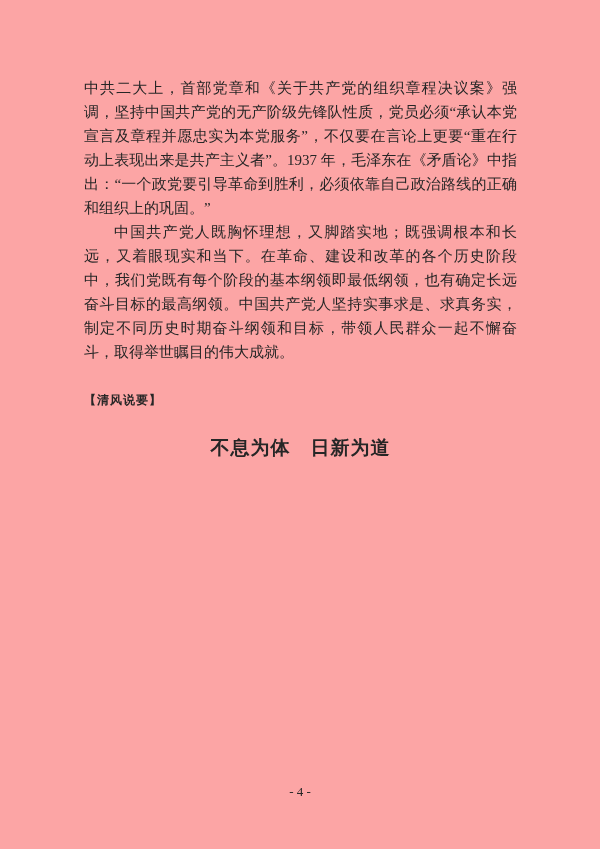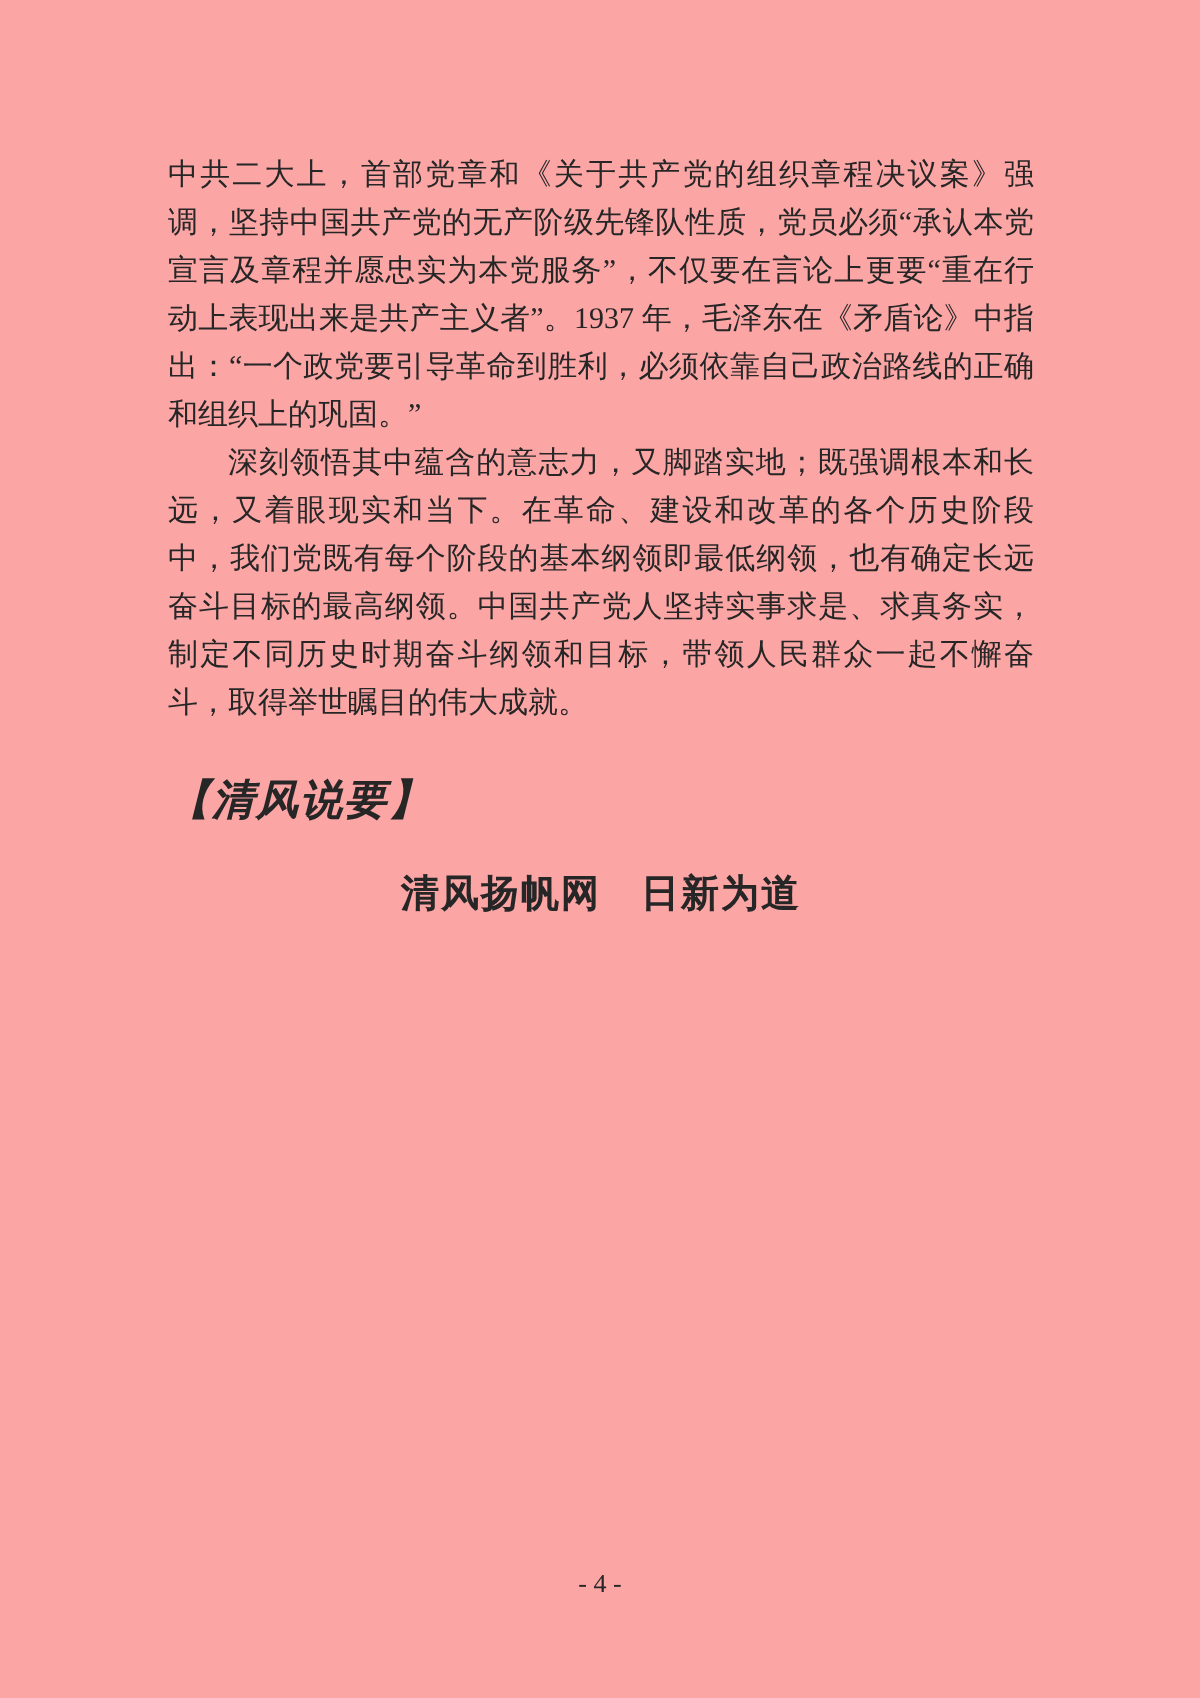--- a/index.html
+++ b/index.html
@@ -28,26 +28,25 @@
       font-size: 15px;
       line-height: 24px;
       text-align: justify;
       text-indent: 2em;
     }
     .no-indent {
       text-indent: 0;
     }
     .section-header {
       margin: 24px 0 0 0;
-      font-size: 21px;
+      font-size: 12px;
       font-weight: bold;
       line-height: 24px;
       letter-spacing: 1px;
       text-align: left;
-      font-style: italic;
     }
     .article-title {
       margin: 21px 0 22px 0;
       font-size: 19px;
       font-weight: bold;
       line-height: 30px;
       letter-spacing: 1px;
       text-align: center;
     }
     .footer {
@@ -60,20 +59,20 @@
       line-height: 16px;
       color: #262626;
     }
   </style>
 </head>
 <body>
 
 <div class="page">
   <div class="content">
     <p class="body-par no-indent">中共二大上，首部党章和《关于共产党的组织章程决议案》强调，坚持中国共产党的无产阶级先锋队性质，党员必须“承认本党宣言及章程并愿忠实为本党服务”，不仅要在言论上更要“重在行动上表现出来是共产主义者”。1937 年，毛泽东在《矛盾论》中指出：“一个政党要引导革命到胜利，必须依靠自己政治路线的正确和组织上的巩固。”</p>
-    <p class="body-par">深刻领悟其中蕴含的意志力，又脚踏实地；既强调根本和长远，又着眼现实和当下。在革命、建设和改革的各个历史阶段中，我们党既有每个阶段的基本纲领即最低纲领，也有确定长远奋斗目标的最高纲领。中国共产党人坚持实事求是、求真务实，制定不同历史时期奋斗纲领和目标，带领人民群众一起不懈奋斗，取得举世瞩目的伟大成就。</p>
+    <p class="body-par">中国共产党人既胸怀理想，又脚踏实地；既强调根本和长远，又着眼现实和当下。在革命、建设和改革的各个历史阶段中，我们党既有每个阶段的基本纲领即最低纲领，也有确定长远奋斗目标的最高纲领。中国共产党人坚持实事求是、求真务实，制定不同历史时期奋斗纲领和目标，带领人民群众一起不懈奋斗，取得举世瞩目的伟大成就。</p>
     <h2 class="section-header">【清风说要】</h2>
-    <h1 class="article-title">清风扬帆网　日新为道</h1>
+    <h1 class="article-title">不息为体　日新为道</h1>
   </div>
   <div class="footer">
     <span>- 4 -</span>
   </div>
 </div>
 
 </body></html>

